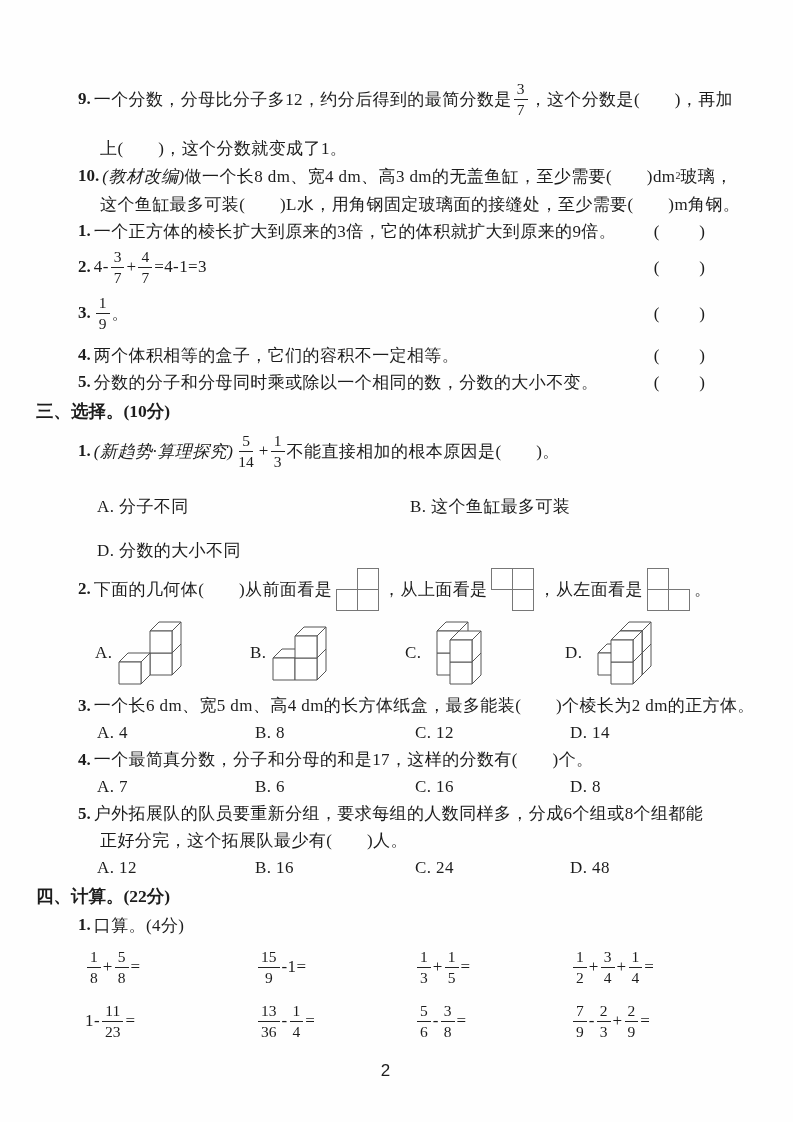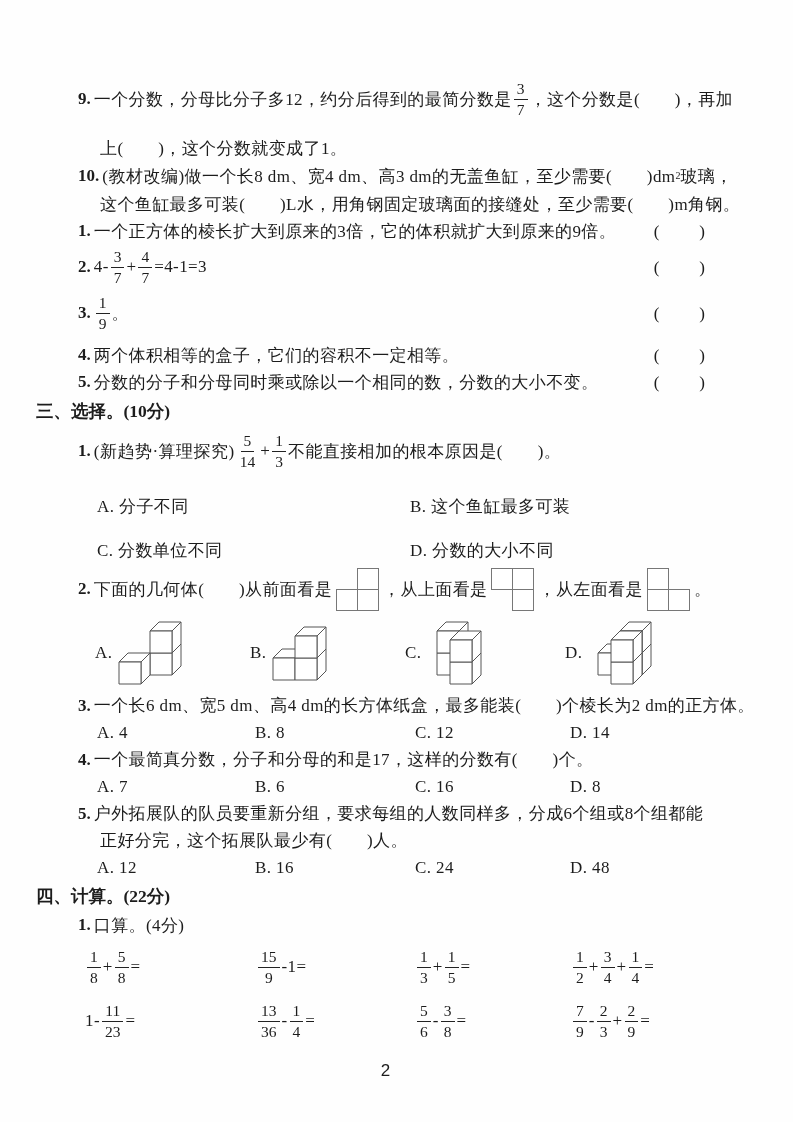--- a/index.html
+++ b/index.html
@@ -23,21 +23,21 @@
   .h27{min-height:27px;}
   .h26{min-height:26px;}
   .h30{min-height:30px;}
   .h52{min-height:52px;}
   .ind1{padding-left:42px;}  
   .ind2{padding-left:64px;align-items:center;}  
   .mt2{margin-top:2px;}.mt4{}.mt6{margin-top:6px;}
   .mt8{margin-top:8px;}.mt10{margin-top:10px;}
   .sect{font-weight:bold;font-size:17.5px;margin:0;display:flex;align-items:center;}
   .rb{font-weight:bold;margin-right:3px;}
-  .rk{letter-spacing:.5px;}
+  .rk{font-style:italic;letter-spacing:.5px;}
   .rt{letter-spacing:.4px;}
   sup{font-size:10px;position:relative;top:-1px;}
   .frac{display:inline-flex;flex-direction:column;align-items:center;
         vertical-align:middle;margin:0 2px;line-height:1;font-size:15.5px;}
   .fn{border-bottom:1.3px solid #222;padding:1px 3px 2px;}
   .fd{padding:2px 3px 1px;}
   .jrow{display:flex;justify-content:space-between;align-items:center;padding-right:28px;}
   .jrow .fline{flex:1 1 auto;}
   .ans{letter-spacing:2px;flex:0 0 auto;}
   .opts2{display:grid;grid-template-columns:313px auto;padding-left:61px;align-items:center;margin-top:16px;}
@@ -147,21 +147,20 @@
           <span class="fn">1</span>
           <span class="fd">3</span>
         </span>
         <span class="rt">不能直接相加的根本原因是(　　)。</span>
       </div>
     <div class="opts2 h28">
         <span class="rt opt">A. 分子不同</span>
         <span class="rt opt">B. 这个鱼缸最多可装</span>
       </div>
     <div class="opts2 h28">
-        <span class="rt opt">C. 分数单位不同</span>
         <span class="rt opt">D. 分数的大小不同</span>
       </div>
     <div class="fline h50 ind1">
         <span class="rb">2.</span>
         <span class="rt">下面的几何体(　　)从前面看是</span>
         <span class="vshape" style="width: 43px; height: 43px;">
           <span class="vcell" style="left: 21px; top: 0px; width: 22px; height: 22px;"></span>
           <span class="vcell" style="left: 0px; top: 21px; width: 22px; height: 22px;"></span>
           <span class="vcell" style="left: 21px; top: 21px; width: 22px; height: 22px;"></span>
         </span>

